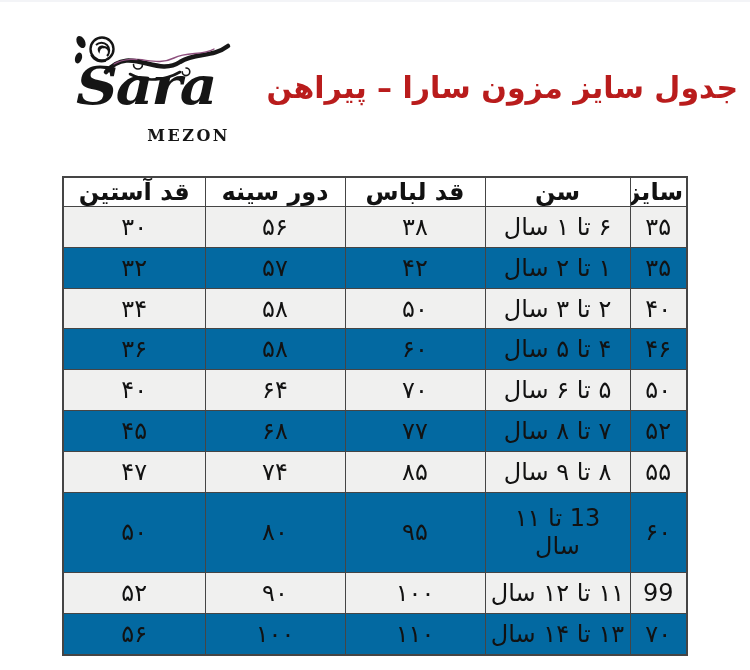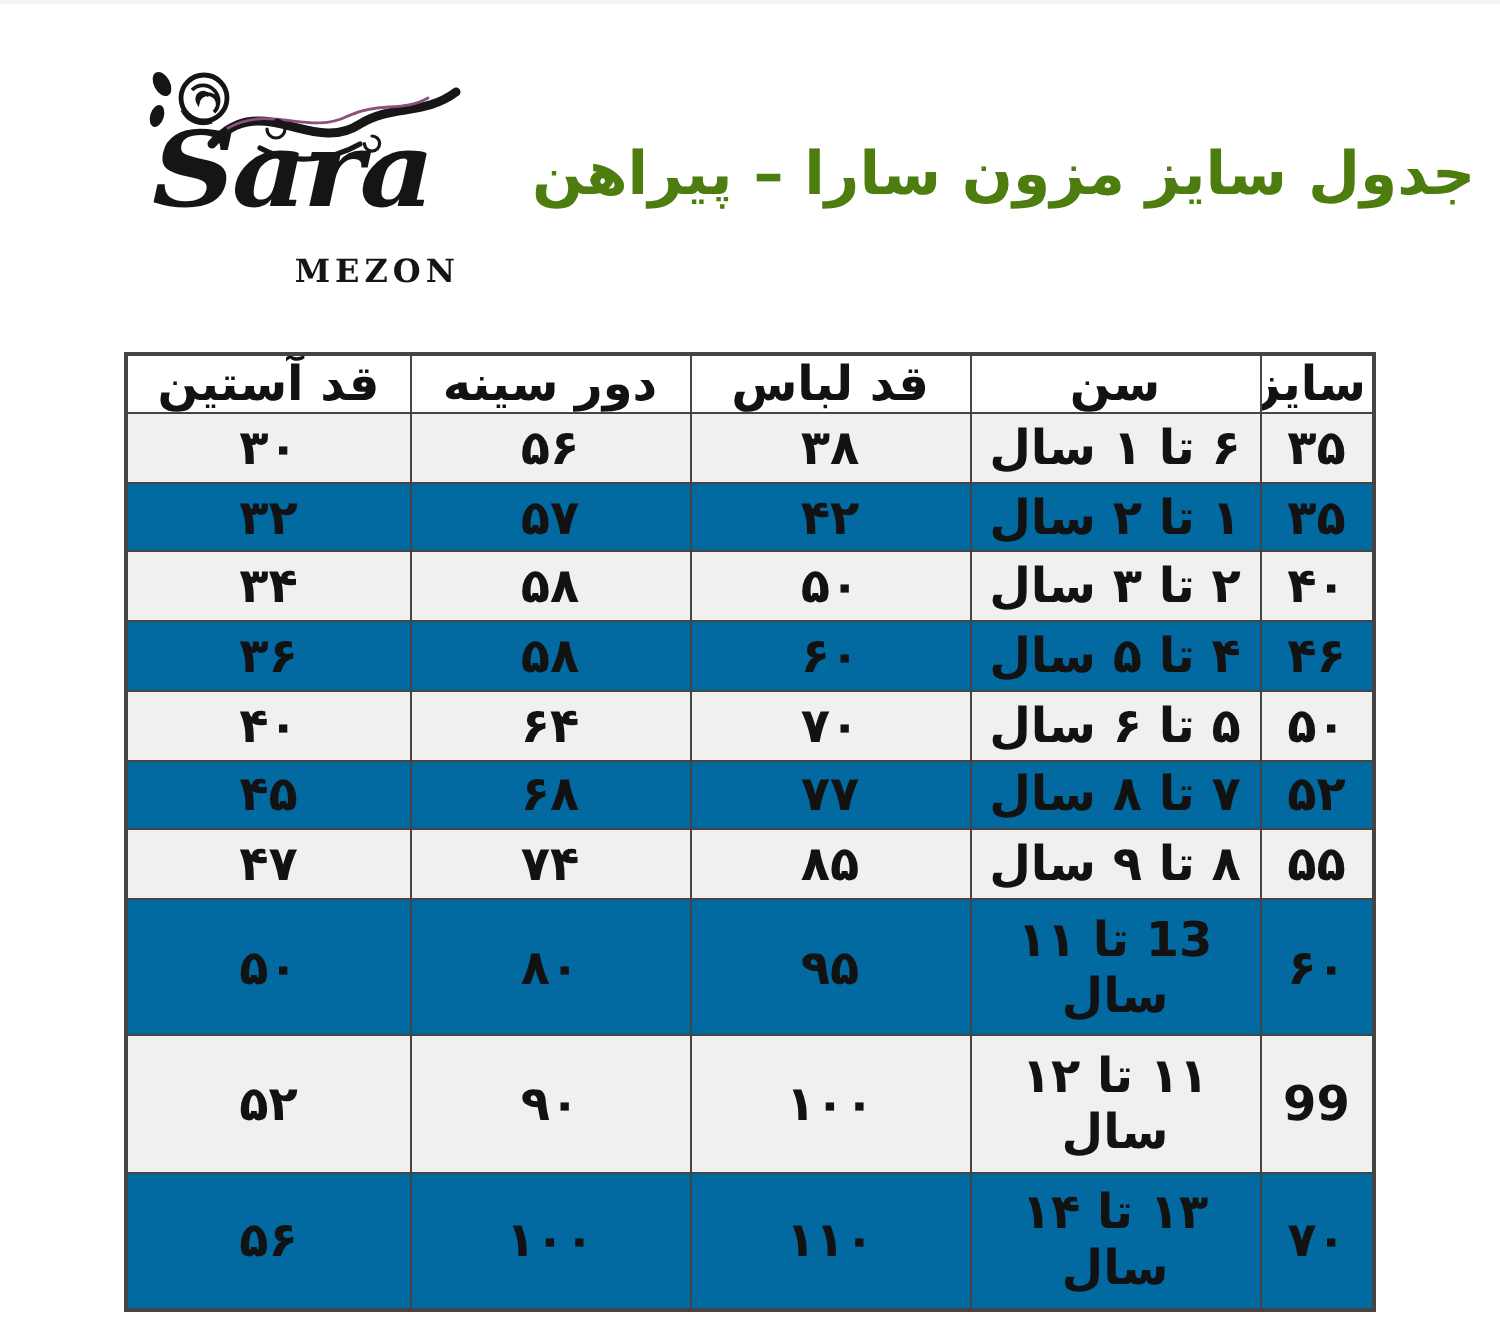--- a/index.html
+++ b/index.html
@@ -43,24 +43,24 @@
     position:absolute; top:92px; right:6px;
     font-family:"DejaVu Serif", serif;
     font-weight:700; font-size:16px;
     letter-spacing:2.5px;
     color:#151515;
   }
 
   
   .page-title {
     position:absolute; left:266px; right:36px; top:68px;
-    direction:rtl; text-align:left;
+    direction:rtl; text-align:right;
     font-size:30px; font-weight:700;
     line-height:1.3;
-    color:#4d7c0f;
+    color:#b91c1c;
   }
 
   
   .size-table {
     position:absolute; left:62px; top:176px;
     width:624px; height:480px;
     border-collapse:collapse;
     direction:rtl;
     table-layout:fixed;
     border:2.5px solid #454545;
@@ -70,21 +70,21 @@
     text-align:center; vertical-align:middle;
     padding:0 4px;
     overflow:hidden;
     background:#0369a1;
   }
   .size-table th {
     font-size:24px; font-weight:700;
     background:#ffffff;
   }
   .size-table td {
-    font-size:24px; font-weight:700;margin-left:43px;
+    font-size:24px; font-weight:400;margin-left:43px;
   }
   .size-table td.age-cell { font-size:24px; }
   .size-table tr.shaded td { background:#f0f0ef; }
 </style>
 </head>
 <body>
 
 <div class="canvas">
 
   <div class="edge-top"></div>

